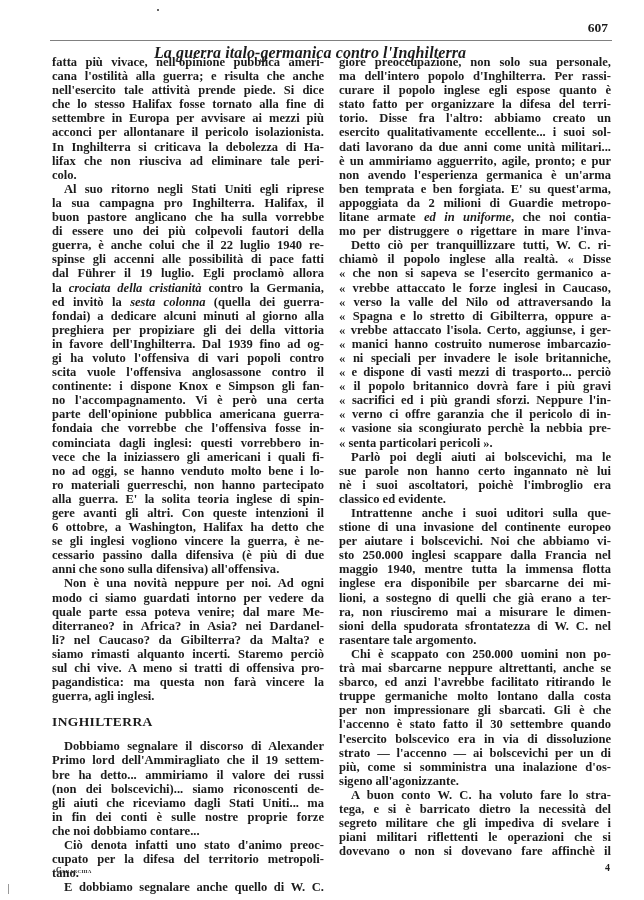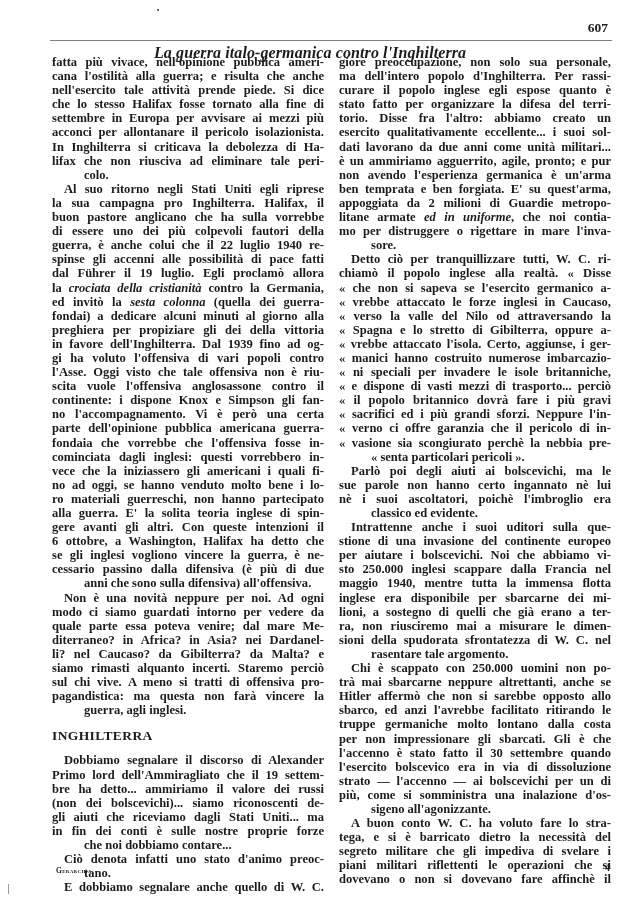--- a/index.html
+++ b/index.html
@@ -11,21 +11,21 @@
                    font-size: 16px; letter-spacing: 0.1px; white-space: nowrap; margin-top: 24px; }
   .page-number { position: absolute; right: 4px; top: 0; font-weight: bold; font-size: 13.5px; margin-left: 43px; }
   .rule { position: absolute; left: 50px; top: 40px; width: 562px; height: 0;
           border-top: 1px solid #555; opacity: 0.75; }
   .col { position: absolute; top: 55px; width: 272px; font-size: 12.55px; line-height: 14.1px;
          font-weight: bold; }
   .col.left { left: 52px; }
   .col.right { left: 339px; }
   .line { display: block; white-space: nowrap; text-align: justify; text-align-last: justify;
           height: 14.1px; overflow: visible; }
-  .line.last { text-align-last: left; margin-left: 32px; }
+  .line.last { text-align-last: left; }
   .line.indent { padding-left: 12px; }
   .section-heading { display: block; font-weight: bold; font-size: 13.5px;
                      letter-spacing: 0.4px; margin: 12px 2px 10px 0; height: 14px; }
   .footer-journal { position: absolute; left: 56px; top: 866px; font-size: 7.5px; font-weight: bold;
                     letter-spacing: 0.3px; font-variant: small-caps; }
   .footer-sig { position: absolute; left: 605px; top: 862px; font-size: 10px; font-weight: bold; }
   .margin-mark { position: absolute; left: 8px; top: 884px; width: 1px; height: 10px; background: #999; }
   i { font-style: italic; }
 </style>
 </head>
@@ -56,21 +56,20 @@
       <span class="line"><span>di essere uno dei più colpevoli fautori della</span></span>
       <span class="line"><span>guerra, è anche colui che il 22 luglio 1940 re-</span></span>
       <span class="line"><span>spinse gli accenni alle possibilità di pace fatti</span></span>
       <span class="line"><span>dal Führer il 19 luglio. Egli proclamò allora</span></span>
       <span class="line"><span>la </span><i>crociata della cristianità</i><span> contro la Germania,</span></span>
       <span class="line"><span>ed invitò la </span><i>sesta colonna</i><span> (quella dei guerra-</span></span>
       <span class="line"><span>fondai) a dedicare alcuni minuti al giorno alla</span></span>
       <span class="line"><span>preghiera per propiziare gli dei della vittoria</span></span>
       <span class="line"><span>in favore dell'Inghilterra. Dal 1939 fino ad og-</span></span>
       <span class="line"><span>gi ha voluto l'offensiva di vari popoli contro</span></span>
-      <span class="line"><span>l'Asse. Oggi visto che tale offensiva non è riu-</span></span>
       <span class="line"><span>scita vuole l'offensiva anglosassone contro il</span></span>
       <span class="line"><span>continente: i dispone Knox e Simpson gli fan-</span></span>
       <span class="line"><span>no l'accompagnamento. Vi è però una certa</span></span>
       <span class="line"><span>parte dell'opinione pubblica americana guerra-</span></span>
       <span class="line"><span>fondaia che vorrebbe che l'offensiva fosse in-</span></span>
       <span class="line"><span>cominciata dagli inglesi: questi vorrebbero in-</span></span>
       <span class="line"><span>vece che la iniziassero gli americani i quali fi-</span></span>
       <span class="line"><span>no ad oggi, se hanno venduto molto bene i lo-</span></span>
       <span class="line"><span>ro materiali guerreschi, non hanno partecipato</span></span>
       <span class="line"><span>alla guerra. E' la solita teoria inglese di spin-</span></span>
@@ -92,41 +91,41 @@
   <span class="section-heading">INGHILTERRA</span>
   <div id="left-lines-2">
       <span class="line indent"><span>Dobbiamo segnalare il discorso di Alexander</span></span>
       <span class="line"><span>Primo lord dell'Ammiragliato che il 19 settem-</span></span>
       <span class="line"><span>bre ha detto... ammiriamo il valore dei russi</span></span>
       <span class="line"><span>(non dei bolscevichi)... siamo riconoscenti de-</span></span>
       <span class="line"><span>gli aiuti che riceviamo dagli Stati Uniti... ma</span></span>
       <span class="line"><span>in fin dei conti è sulle nostre proprie forze</span></span>
       <span class="line last"><span>che noi dobbiamo contare...</span></span>
       <span class="line indent"><span>Ciò denota infatti uno stato d'animo preoc-</span></span>
+      <span class="line"><span>cupato per la difesa del territorio metropoli-</span></span>
       <span class="line last"><span>tano.</span></span>
       <span class="line indent"><span>E dobbiamo segnalare anche quello di W. C.</span></span>
     </div>
 </div>
 
 <div class="col right">
   <div id="right-lines">
       <span class="line"><span>giore preoccupazione, non solo sua personale,</span></span>
       <span class="line"><span>ma dell'intero popolo d'Inghilterra. Per rassi-</span></span>
       <span class="line"><span>curare il popolo inglese egli espose quanto è</span></span>
       <span class="line"><span>stato fatto per organizzare la difesa del terri-</span></span>
       <span class="line"><span>torio. Disse fra l'altro: abbiamo creato un</span></span>
       <span class="line"><span>esercito qualitativamente eccellente... i suoi sol-</span></span>
       <span class="line"><span>dati lavorano da due anni come unità militari...</span></span>
       <span class="line"><span>è un ammiriamo agguerrito, agile, pronto; e pur</span></span>
       <span class="line"><span>non avendo l'esperienza germanica è un'arma</span></span>
       <span class="line"><span>ben temprata e ben forgiata. E' su quest'arma,</span></span>
       <span class="line"><span>appoggiata da 2 milioni di Guardie metropo-</span></span>
       <span class="line"><span>litane armate </span><i>ed in uniforme</i><span>, che noi contia-</span></span>
       <span class="line"><span>mo per distruggere o rigettare in mare l'inva-</span></span>
-      <span class="line last"><span>sore.</span></span>
       <span class="line indent"><span>Detto ciò per tranquillizzare tutti, W. C. ri-</span></span>
       <span class="line"><span>chiamò il popolo inglese alla realtà. « Disse</span></span>
       <span class="line"><span>« che non si sapeva se l'esercito germanico a-</span></span>
       <span class="line"><span>« vrebbe attaccato le forze inglesi in Caucaso,</span></span>
       <span class="line"><span>« verso la valle del Nilo od attraversando la</span></span>
       <span class="line"><span>« Spagna e lo stretto di Gibilterra, oppure a-</span></span>
       <span class="line"><span>« vrebbe attaccato l'isola. Certo, aggiunse, i ger-</span></span>
       <span class="line"><span>« manici hanno costruito numerose imbarcazio-</span></span>
       <span class="line"><span>« ni speciali per invadere le isole britanniche,</span></span>
       <span class="line"><span>« e dispone di vasti mezzi di trasporto... perciò</span></span>
@@ -144,21 +143,20 @@
       <span class="line"><span>per aiutare i bolscevichi. Noi che abbiamo vi-</span></span>
       <span class="line"><span>sto 250.000 inglesi scappare dalla Francia nel</span></span>
       <span class="line"><span>maggio 1940, mentre tutta la immensa flotta</span></span>
       <span class="line"><span>inglese era disponibile per sbarcarne dei mi-</span></span>
       <span class="line"><span>lioni, a sostegno di quelli che già erano a ter-</span></span>
       <span class="line"><span>ra, non riusciremo mai a misurare le dimen-</span></span>
       <span class="line"><span>sioni della spudorata sfrontatezza di W. C. nel</span></span>
       <span class="line last"><span>rasentare tale argomento.</span></span>
       <span class="line indent"><span>Chi è scappato con 250.000 uomini non po-</span></span>
       <span class="line"><span>trà mai sbarcarne neppure altrettanti, anche se</span></span>
-      <span class="line"><span>Hitler affermò che non si sarebbe opposto allo</span></span>
       <span class="line"><span>sbarco, ed anzi l'avrebbe facilitato ritirando le</span></span>
       <span class="line"><span>truppe germaniche molto lontano dalla costa</span></span>
       <span class="line"><span>per non impressionare gli sbarcati. Gli è che</span></span>
       <span class="line"><span>l'accenno è stato fatto il 30 settembre quando</span></span>
       <span class="line"><span>l'esercito bolscevico era in via di dissoluzione</span></span>
       <span class="line"><span>strato — l'accenno — ai bolscevichi per un di</span></span>
       <span class="line"><span>più, come si somministra una inalazione d'os-</span></span>
       <span class="line last"><span>sigeno all'agonizzante.</span></span>
       <span class="line indent"><span>A buon conto W. C. ha voluto fare lo stra-</span></span>
       <span class="line"><span>tega, e si è barricato dietro la necessità del</span></span>

